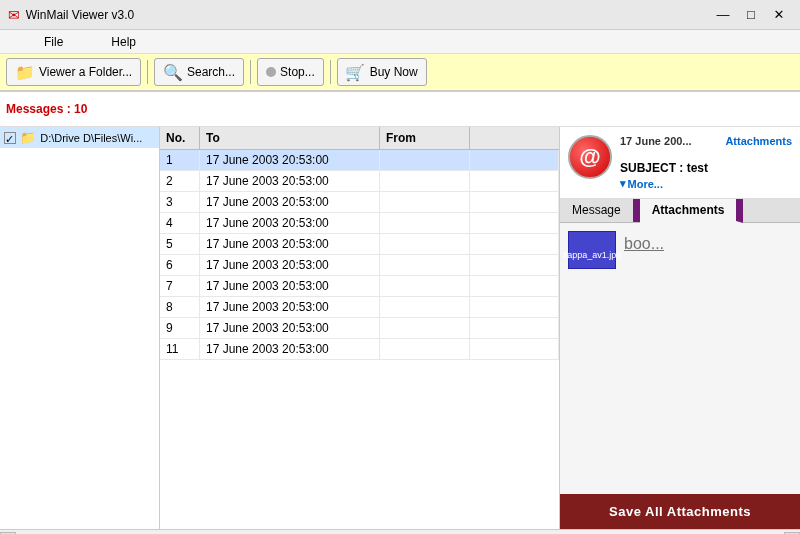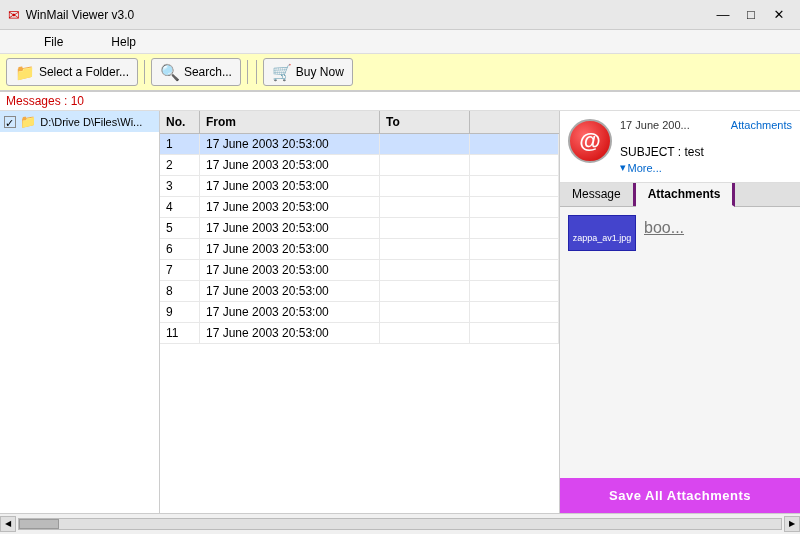--- a/index.html
+++ b/index.html
@@ -60,25 +60,25 @@
       font-size: 12px;
       height: 28px;
     }
     .toolbar-separator { width: 1px; background: #aaa; height: 24px; margin: 0 2px; }
     .toolbar-btn .icon { font-size: 16px; }
     .stop-dot { width: 10px; height: 10px; border-radius: 50%; background: #aaa; display: inline-block; }
 
     
     .messages-bar {
       background: #fff;
-      padding: 2px 6px;
+      padding: 10px 6px;
       border-bottom: 1px solid #ddd;
       font-size: 12px;
       color: #c00;
-      font-weight: normal;
+      font-weight: bold;
     }
 
     
     .main-area {
       display: flex;
       height: calc(534px - 30px - 24px - 38px - 20px - 20px);
     }
 
     
     .sidebar {
@@ -153,65 +153,65 @@
     }
     .at-icon {
       width: 44px; height: 44px;
       border-radius: 50%;
       background: radial-gradient(circle at 35% 35%, #ff6666, #cc0000);
       display: flex; align-items: center; justify-content: center;
       color: white; font-size: 22px; font-weight: bold;
       border: 2px solid #aaa;
       flex-shrink: 0;
     }
-    .preview-meta { flex: 1; font-size: 11px; }
+    .preview-meta { flex: 1; font-size: 11px; font-weight: bold; }
     .preview-date { font-size: 11px; color: #333; }
     .preview-attachments { color: #0066cc; font-size: 11px; cursor: pointer; }
     .preview-subject { font-size: 12px; margin-top: 14px; }
     .preview-more { color: #0066cc; font-size: 11px; cursor: pointer; display: flex; align-items: center; gap: 2px; margin-top: 2px; }
 
     
     .preview-tabs {
       display: flex;
       background: #e0e0e0;
       border-bottom: 1px solid #bbb;
     }
     .preview-tab {
       padding: 4px 12px;
       font-size: 12px;
       cursor: pointer;
-      border-right: 3px solid #701a75;
+      border-right: 7px solid #701a75;
     }
     .preview-tab.active { background: #f5f5f5; font-weight: bold; border-bottom: 2px solid #f5f5f5; margin-bottom: -1px; }
 
     
     .attachments-area {
       flex: 1;
       padding: 8px;
       display: flex;
       align-items: flex-start;
       gap: 8px;
     }
     .attachment-item {
       display: flex; flex-direction: column; align-items: center; gap: 2px;
     }
     .attachment-thumb {
-      width: 68px; height: 36px;
+      width: 48px; height: 36px;
       background: #4444cc;
       border: 1px solid #2222aa;
-      display: flex; align-items: flex-end; justify-content: center;
+      display: flex; align-items: flex-start; justify-content: center;
       color: white; font-size: 9px; text-align: center;
-      padding: 6px;
+      padding: 18px;
       line-height: 1.2;
     }
     .attachment-text { font-size: 16px; color: #737373; padding-top: 4px; text-decoration: underline; }
 
     
     .save-btn {
-      background: #d946ef;
+      background: #7f1d1d;
       color: white;
       border: none;
       padding: 10px;
       width: 100%;
       font-size: 13px;
       font-weight: bold;
       cursor: pointer;
       letter-spacing: 0.5px;
     }
 
@@ -256,28 +256,32 @@
 </div>
 
 <div class="menu-bar">
   <div class="menu-item">File</div>
   <div class="menu-item">Help</div>
 </div>
 
 <div class="toolbar">
   <button class="toolbar-btn">
     <span class="icon">📁</span>
-    <span>Select a Folder...</span>
+    <span>Viewer a Folder...</span>
   </button>
   <div class="toolbar-separator"></div>
   <button class="toolbar-btn">
     <span class="icon">🔍</span>
     <span>Search...</span>
   </button>
   <div class="toolbar-separator"></div>
+  <button class="toolbar-btn">
+    <span class="stop-dot"></span>
+    <span>Stop...</span>
+  </button>
   <div class="toolbar-separator"></div>
   <button class="toolbar-btn">
     <span class="icon">🛒</span>
     <span>Buy Now</span>
   </button>
 </div>
 
 <div class="messages-bar">
   <span>Messages : 10</span>
 </div>
@@ -288,22 +292,22 @@
     <div class="sidebar-item">
       <span class="checkbox">✓</span>
       <span class="folder-icon">📁</span>
       <span>D:\Drive D\Files\Wi...</span>
     </div>
   </div>
 
   <div class="message-list">
     <div class="list-header">
       <div class="list-header-cell">No.</div>
+      <div class="list-header-cell">To</div>
       <div class="list-header-cell">From</div>
-      <div class="list-header-cell">To</div>
     </div>
     <div class="list-body" id="list-body">
     <div class="list-row selected">
     <div class="list-cell">1</div>
     <div class="list-cell">17 June 2003 20:53:00</div>
     <div class="list-cell"></div>
     <div class="list-cell"></div>
   </div>
         <div class="list-row">
     <div class="list-cell">2</div>

